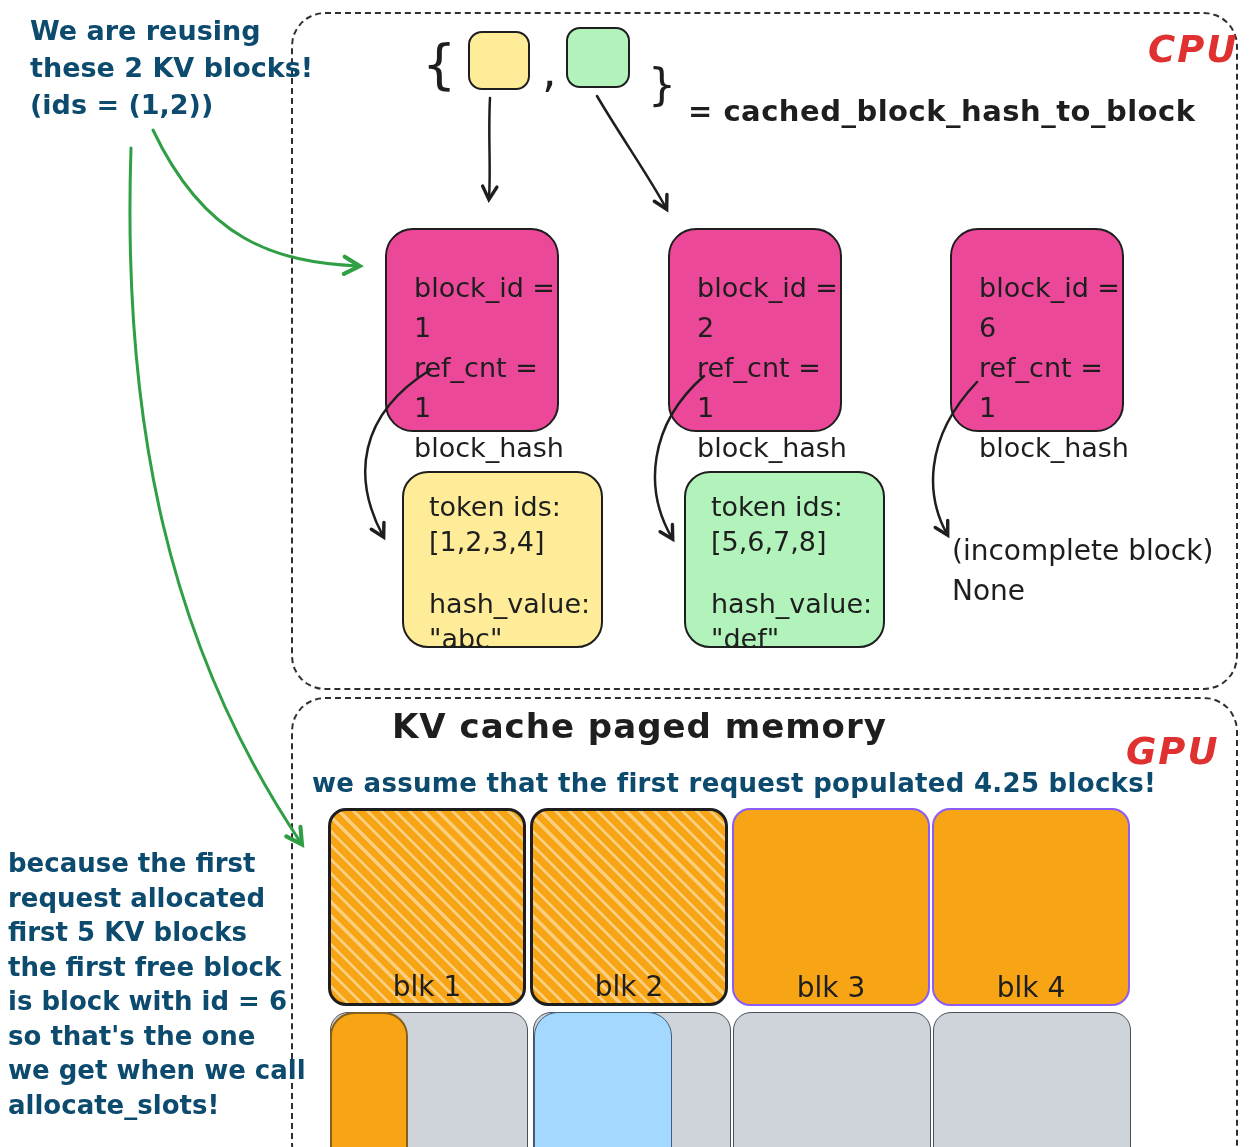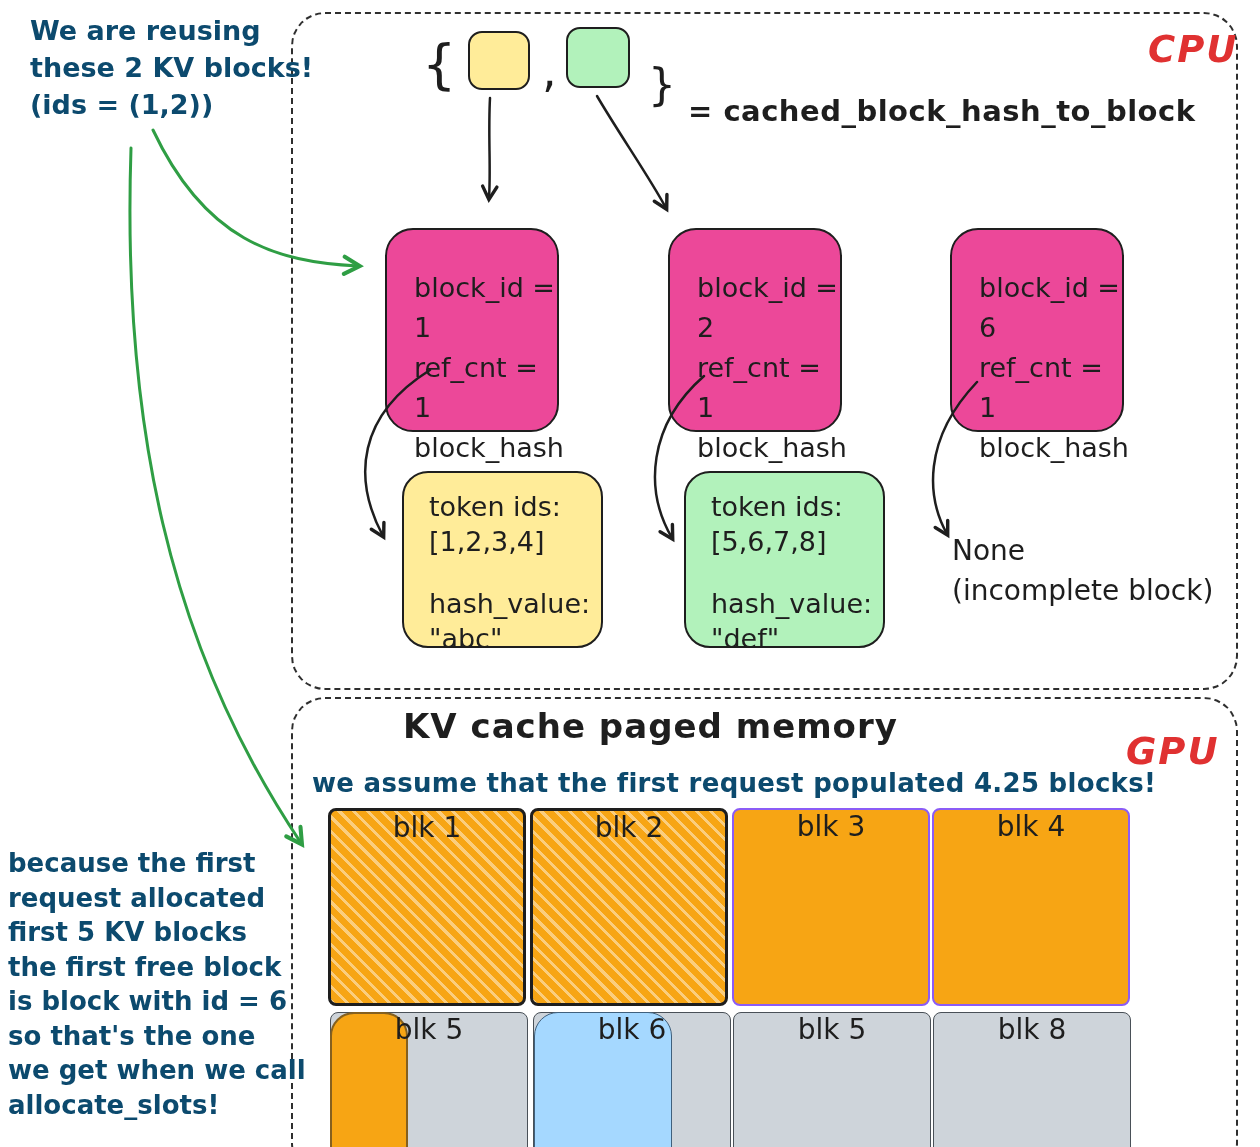--- a/index.html
+++ b/index.html
@@ -88,33 +88,33 @@
     margin-left: 12px;
   }
   #token-card-yellow { left: 390px; background: #ffec99; }
   #token-card-green  { left: 672px; background: #b2f2bb; }
   .token-card .spacer { height: 27px; }
 
   #none-note { left: 952px; top: 531px; font-size: 28px; line-height: 40px; white-space: nowrap; }
 
   
   #gpu-title {
-    left: 403px; top: 706px;
+    left: 392px; top: 706px;
     font-size: 34px;
     font-weight: bold;
     letter-spacing: 1px;
   }
 
   .gpu-block {
     position: absolute;
     width: 198px;
     height: 198px;
-    border-radius: 8px;
+    border-radius: 18px;
     display: flex;
-    align-items: flex-start;
+    align-items: flex-end;
     justify-content: center;
     font-size: 28px;
     color: #1e1e1e;
   }
   .row1 { top: 808px; }
   .row2 { top: 1012px; }
   .orange-solid { background: #f7a514; border: 2px solid #8b5cf6; }
   .orange-hatched {
     background: repeating-linear-gradient(45deg,
       rgba(255,255,255,0.45) 0px, rgba(255,255,255,0.45) 3px,
@@ -204,22 +204,22 @@
   </div>
   <div id="token-card-green" class="token-card">
     <div>token ids:</div>
     <div>[5,6,7,8]</div>
     <div class="spacer"></div>
     <div>hash_value:</div>
     <div>"def"</div>
   </div>
 
   <div id="none-note" class="abs">
+    <div>(incomplete block)</div>
     <div>None</div>
-    <div>(incomplete block)</div>
   </div>
 
   <div id="gpu-title" class="abs">KV cache paged memory</div>
   <div id="note-assumption" class="green-note">we assume that the first request populated 4.25 blocks!</div>
 
   <div id="blk1" class="gpu-block row1 orange-hatched">
     <span class="block-label">blk 1</span>
   </div>
   <div id="blk2" class="gpu-block row1 orange-hatched">
     <span class="block-label">blk 2</span>

